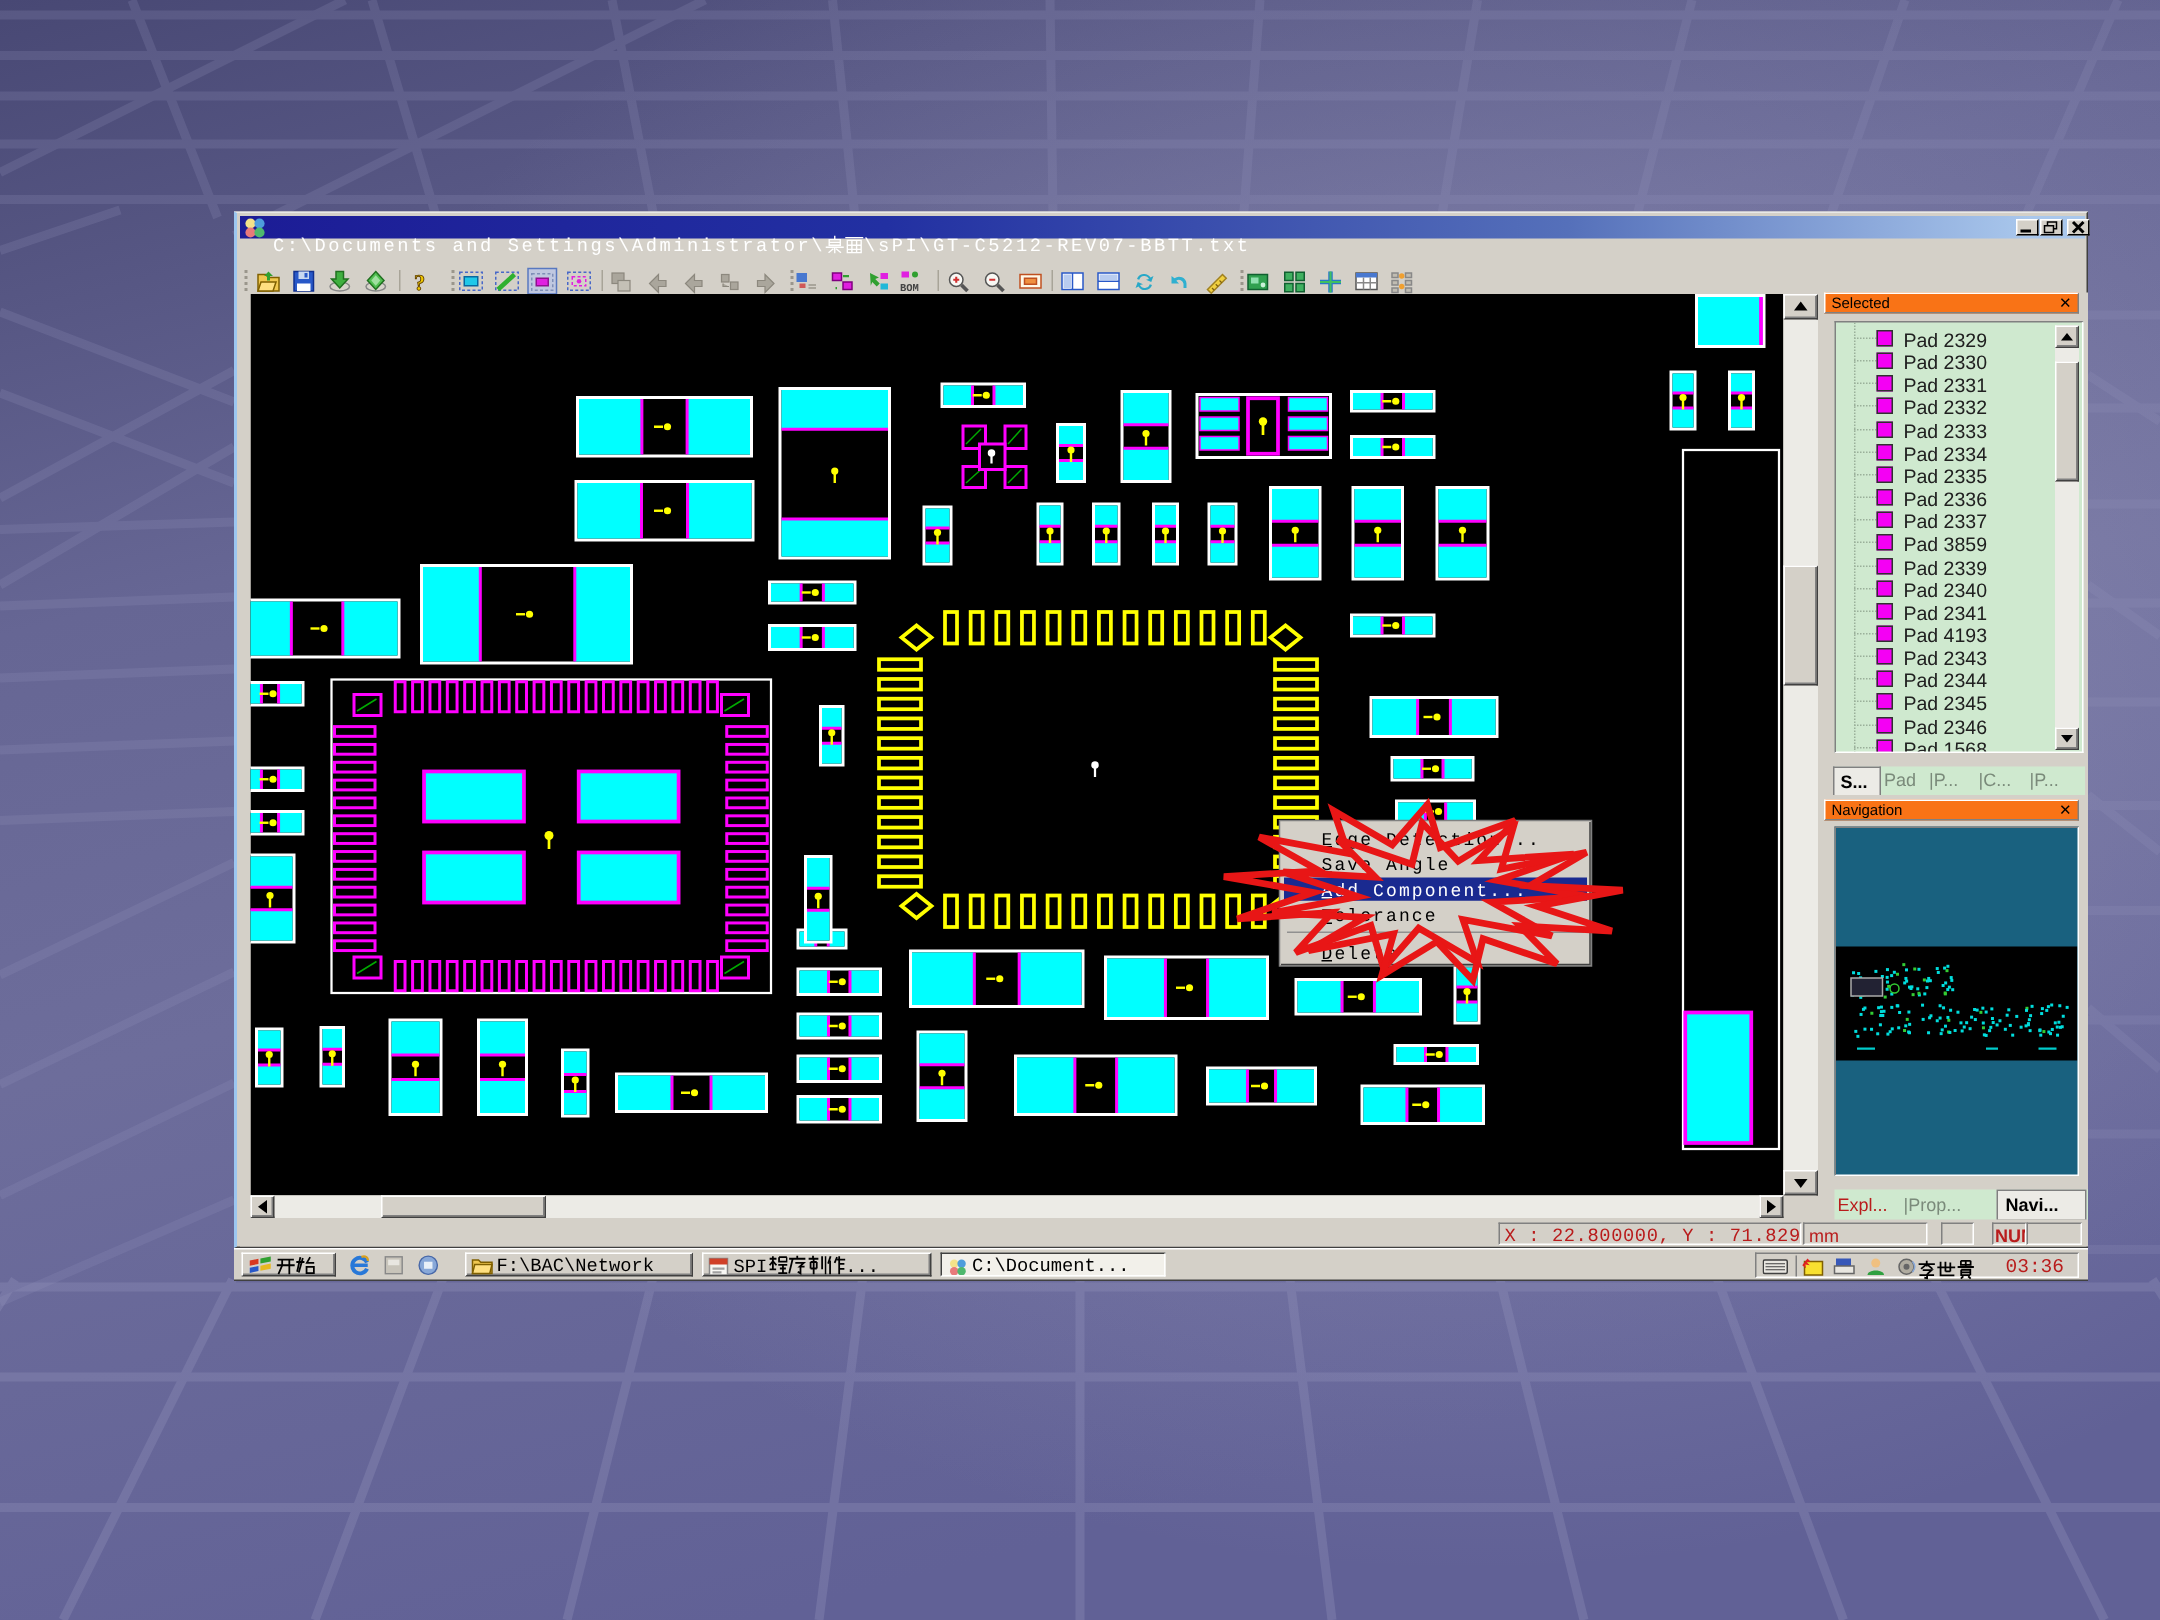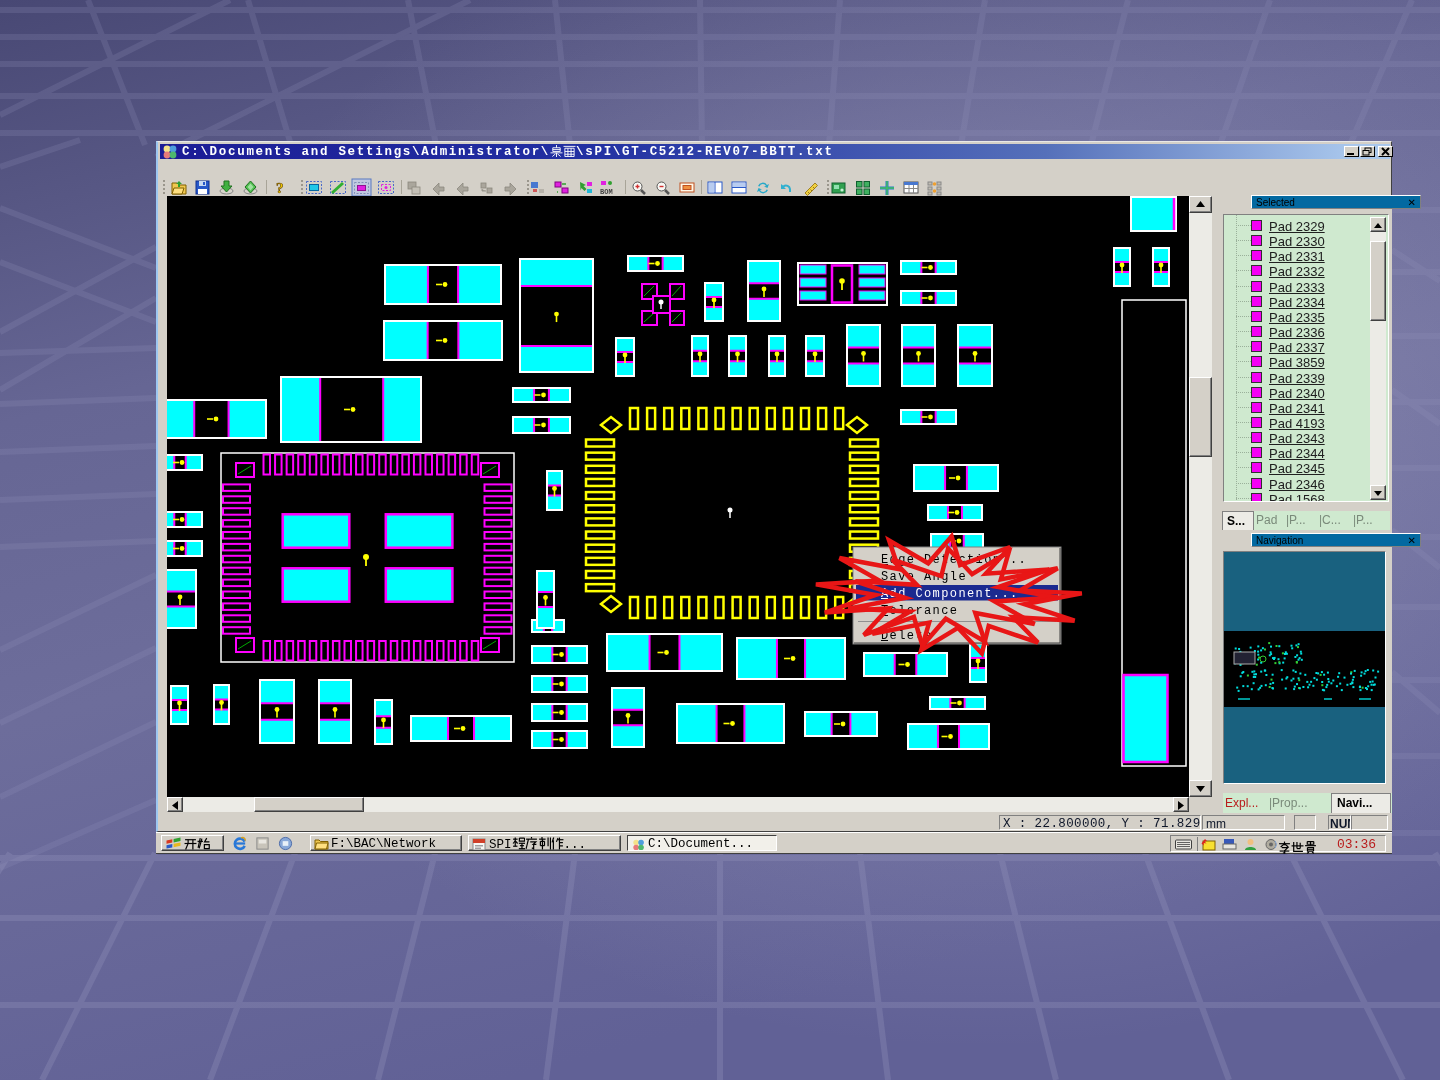--- a/index.html
+++ b/index.html
@@ -3,37 +3,37 @@
 <meta charset="utf-8">
 <style>
 html,body{margin:0;padding:0;width:1440px;height:1080px;overflow:hidden;background:#6a6a99;}
 *{box-sizing:border-box;font-family:"Liberation Sans",sans-serif;}
 .mono{font-family:"Liberation Mono",monospace;}
 #canvas text{font-family:"Liberation Mono",monospace;font-size:12px;letter-spacing:1.4px;}
 svg text{font-family:"Liberation Mono",monospace;}
 #bg{position:absolute;left:0;top:0;width:1440px;height:1080px;}
 #win{position:absolute;left:156px;top:141px;width:1236px;height:691px;background:#d4d0c8;border-left:2px solid #9cc6f0;border-top:1px solid #e8e8e8;border-right:1px solid #404040;border-bottom:1px solid #404040;}
 #title{position:absolute;left:2px;top:2px;width:1230px;height:15px;background:linear-gradient(to right,#1c1c96 0%,#2230a2 35%,#5570ba 72%,#a9c7ec 97%);color:#fff;font-size:13px;line-height:15px;white-space:nowrap;}
-#titletxt{position:absolute;left:22px;top:1px;letter-spacing:1.7px;font-weight:bold;font-size:12.5px;line-height:13px;}
+#titletxt{position:absolute;left:22px;top:13px;letter-spacing:1.7px;font-weight:normal;font-size:12.5px;line-height:13px;}
 .tbtn{position:absolute;top:2px;width:15px;height:11px;background:#d4d0c8;border:1px solid;border-color:#fff #000 #000 #fff;color:#000;font-size:9px;line-height:9px;text-align:center;}
 #menubar{position:absolute;left:2px;top:17px;width:1230px;height:18px;background:#d4d0c8;font-size:13px;letter-spacing:1.2px;color:#000;}
 .mi{position:absolute;top:1px;}
 #toolbar{position:absolute;left:2px;top:35px;width:1230px;height:19px;}
 #canvas{position:absolute;left:9px;top:54px;width:1022px;height:601px;}
 #vsb{position:absolute;left:1031px;top:54px;width:23px;height:601px;background:#ecebe6;}
 #hsb{position:absolute;left:9px;top:655px;width:1022px;height:15px;background:#ecebe6;}
 .sbtn{position:absolute;background:#d4d0c8;border:1px solid;border-color:#fff #404040 #404040 #fff;box-shadow:inset -1px -1px 0 #808080;}
 #statusbar{position:absolute;left:2px;top:671px;width:1232px;height:18px;background:#d4d0c8;font-size:12px;}
-.scell{position:absolute;top:2px;height:15px;border:1px solid;border-color:#808080 #fff #fff #808080;padding:1px 3px;color:#0f172a;}
+.scell{position:absolute;top:2px;height:15px;border:1px solid;border-color:#808080 #fff #fff #808080;padding:1px 3px;color:#b91c1c;}
 #rpanel{position:absolute;left:1054px;top:53px;width:180px;height:618px;background:#d4d0c8;}
-.phead{position:absolute;left:4px;width:170px;height:14px;background:#0369a1;border:1px solid;border-color:#fff #808080 #808080 #fff;font-size:10px;color:#000;padding-left:4px;line-height:13px;margin-left:35px;}
+.phead{position:absolute;left:4px;width:170px;height:14px;background:#f97316;border:1px solid;border-color:#fff #808080 #808080 #fff;font-size:10px;color:#000;padding-left:4px;line-height:13px;}
 #plist{position:absolute;left:11px;top:19px;width:166px;height:288px;background:#cfe9cf;border:1px solid;border-color:#808080 #fff #fff #808080;overflow:hidden;}
 .prow{position:absolute;left:0;width:100%;height:15px;font-size:13px;color:#202020;}
 .prow .sq{position:absolute;left:27px;top:2px;width:11px;height:11px;background:#f400f4;border:1px solid #303030;}
-.prow .t{position:absolute;left:45px;top:1px;text-decoration:underline;}
+.prow .t{position:absolute;left:45px;top:1px;}
 #taskbar{position:absolute;left:156px;top:832px;width:1236px;height:21px;background:#d4d0c8;border-top:1px solid #fff;box-shadow:0 1px 0 #404040;}
 .task{position:absolute;top:2px;height:16px;background:#d4d0c8;border:1px solid;border-color:#fff #404040 #404040 #fff;box-shadow:inset -1px -1px 0 #808080;font-size:12px;color:#000;padding:1px 4px 0 20px;white-space:nowrap;overflow:hidden;}
 </style>
 </head>
 <body>
 <svg id="bg" viewBox="0 0 1440 1080">
 <defs>
 <linearGradient id="bgv" x1="0" y1="0" x2="0.35" y2="1">
 <stop offset="0" stop-color="#484874"></stop>
         <stop offset="0.35" stop-color="#666694"></stop>

